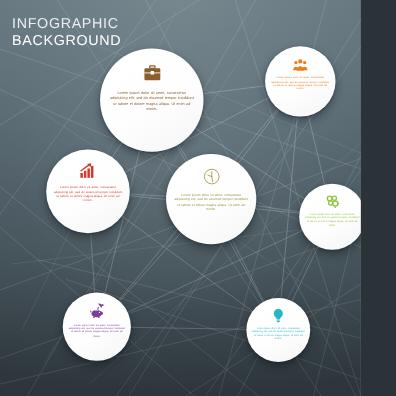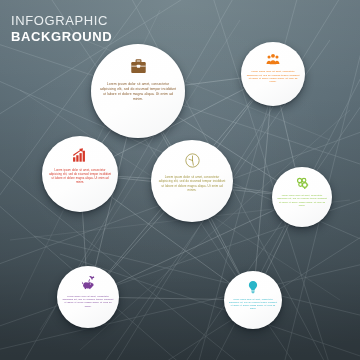--- a/index.html
+++ b/index.html
@@ -5,21 +5,21 @@
   html, body {
     margin: 0;
     padding: 0;
     background: #2b3338;
   }
   body {
     font-family: "Liberation Sans", sans-serif;
   }
   #stage {
     position: relative;
-    width: 360px;
+    width: 328px;
     height: 360px;
     overflow: hidden;
     background: #5d6e76;
   }
   
   .bg-base {
     position: absolute;
     inset: 0;
     background:
       radial-gradient(ellipse 150% 100% at 50% 0%, #6f8188 0%, #5f7079 38%, #4e5d65 70%, #3b474e 100%);
@@ -47,21 +47,21 @@
     font-size: 13px;
     letter-spacing: 0.6px;
     color: #e9eef0;
     font-weight: 400;
     display: block;
   }
   .title-line2 {
     font-size: 13px;
     letter-spacing: 0.6px;
     color: #ffffff;
-    font-weight: 700;
+    font-weight: 400;
     display: block;
   }
   
   .node {
     position: absolute;
     border-radius: 50%;
     background:
       linear-gradient(150deg, #ffffff 0%, #fefefe 55%, #f4f5f6 100%);
     box-shadow:
       0 4px 9px rgba(12,20,26,0.42),

